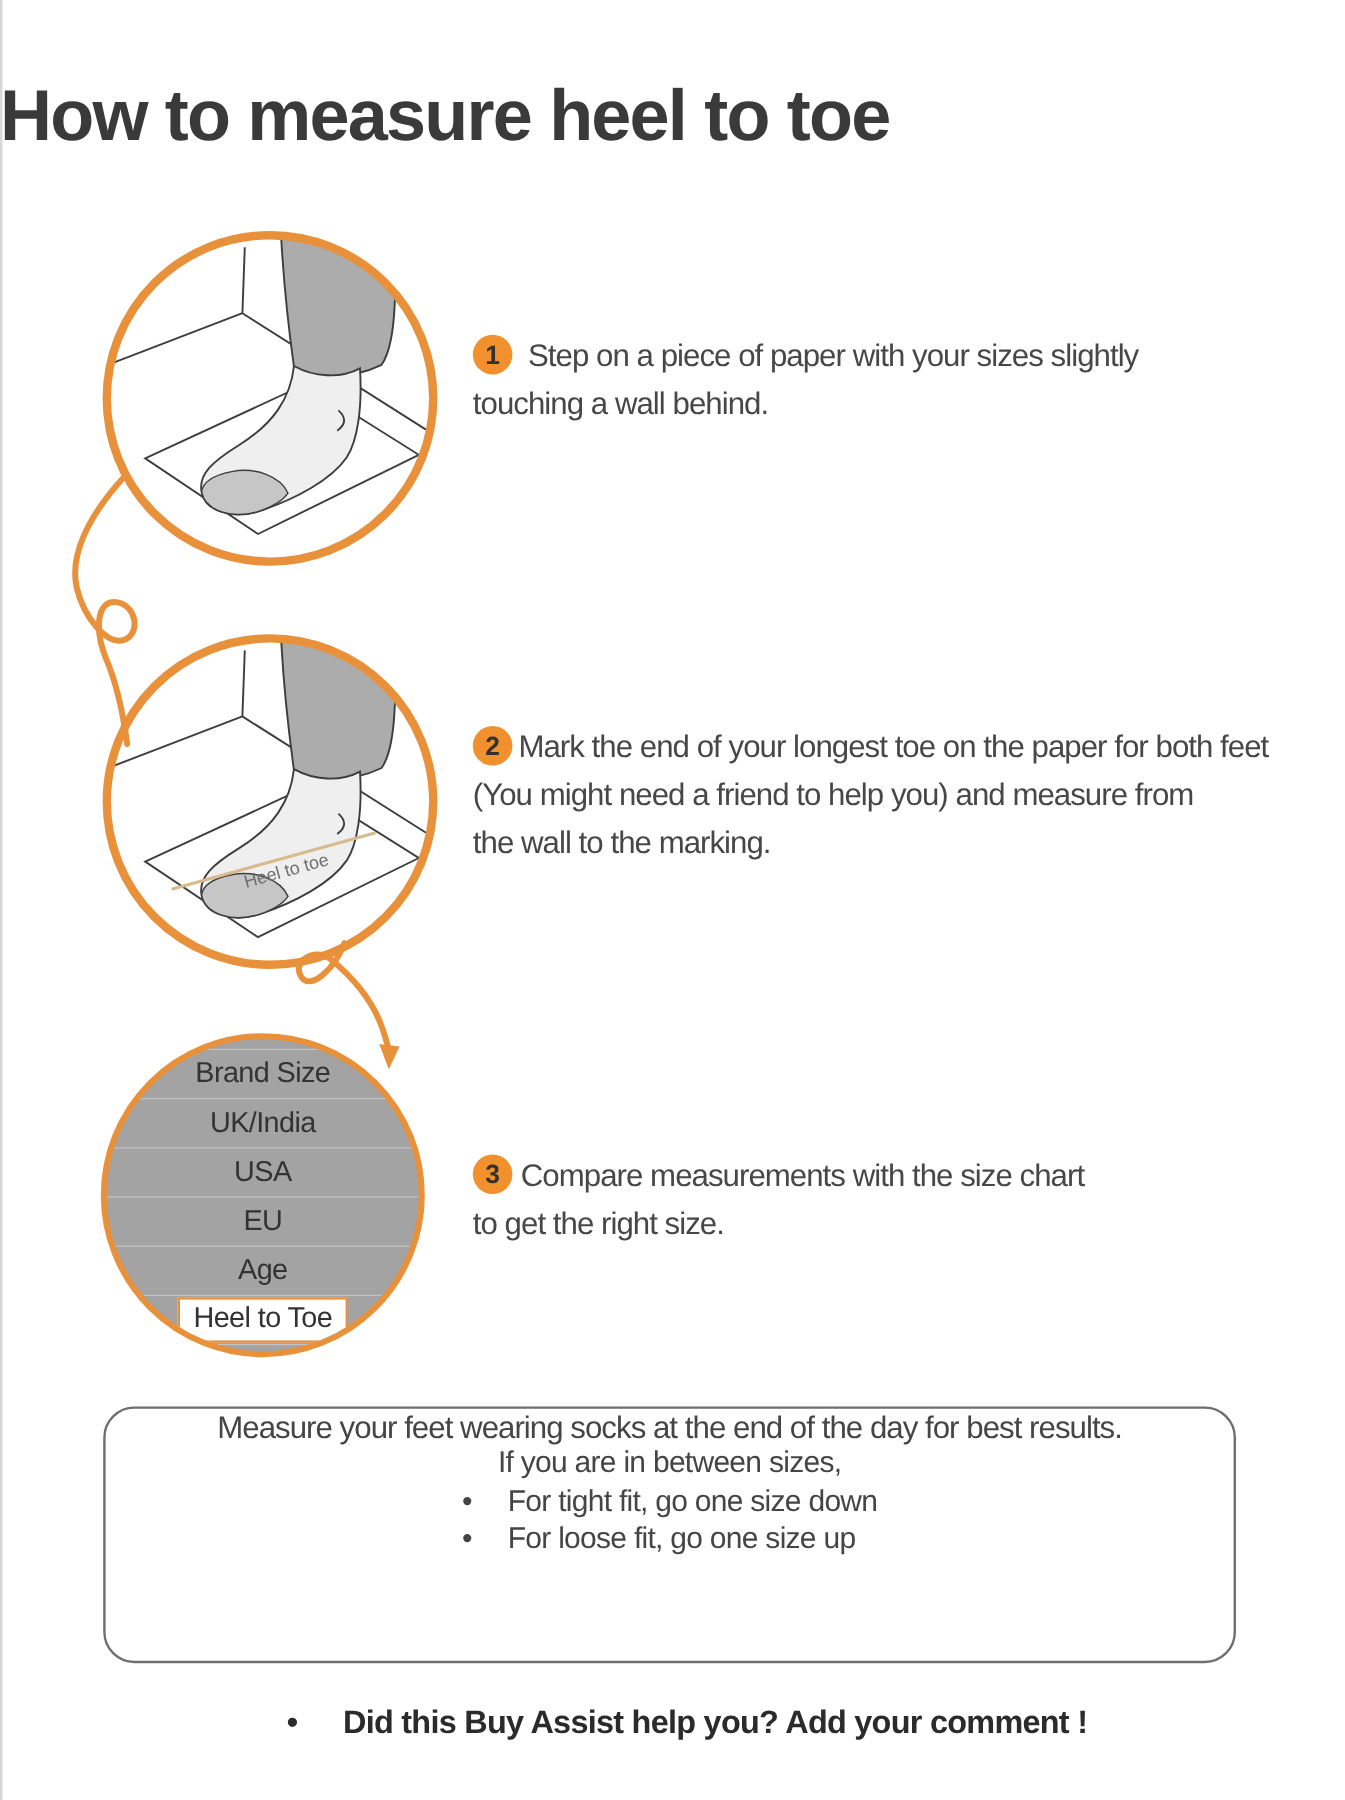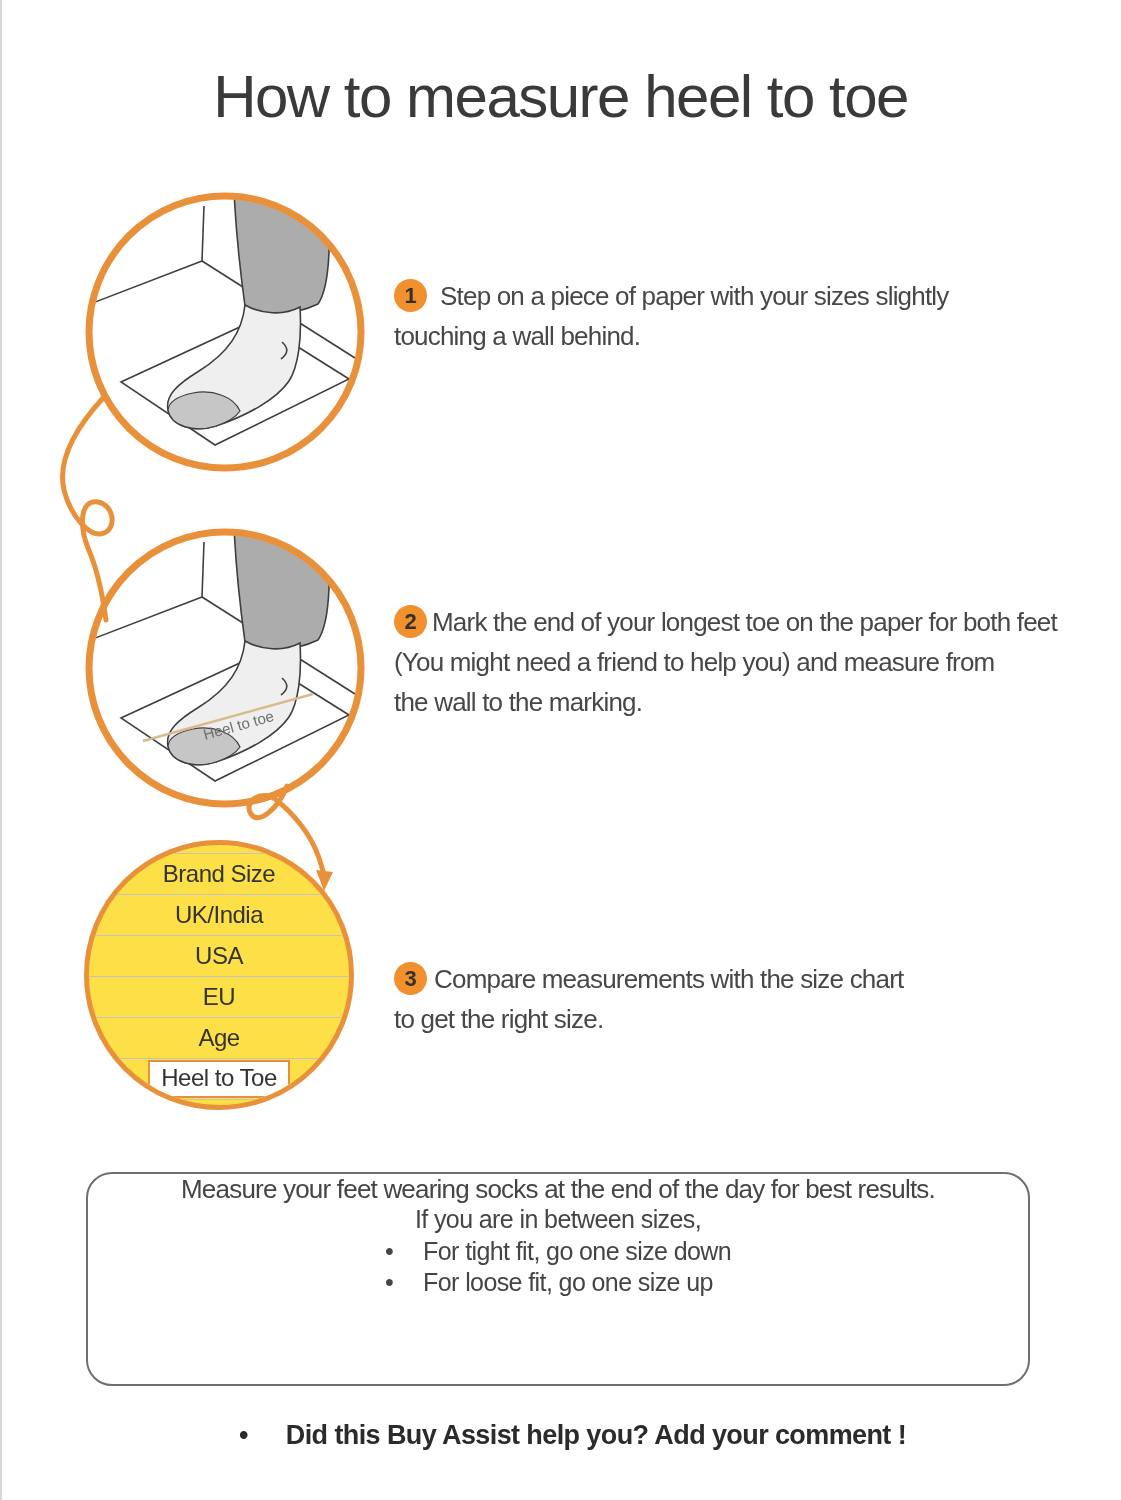--- a/index.html
+++ b/index.html
@@ -7,21 +7,21 @@
     position:relative; width:1121px; height:1500px; background:#ffffff;
     font-family:"Liberation Sans", sans-serif; overflow:hidden;
   }
   .left-edge {
     position:absolute; left:0; top:0; width:2px; height:100%; background:#d7d7d7;
   }
 
   
   .title {
     position:absolute; top:62px; left:0; width:100%; margin:0;
-    text-align:center; font-size:60px; font-weight:normal; color:#3a3a3a;
+    text-align:left; font-size:60px; font-weight:bold; color:#3a3a3a;
     letter-spacing:-1.5px;
   }
 
   
   .circle { position:absolute; }
   .c1 { left:85px; top:192px; }
   .c2 { left:85px; top:528px; }
   .connector { position:absolute; overflow:visible; }
   .k1 { left:50px;  top:392px; }
   .k2 { left:232px; top:774px; }
@@ -37,22 +37,22 @@
     display:flex; align-items:center; justify-content:center;
   }
   .step .line {
     font-size:26px; line-height:40px; color:#474747; letter-spacing:-0.8px;
     white-space:nowrap;
   }
   .step .line.first { padding-left:46px; }
 
   
   .size-circle {
-    position:absolute; left:84px; top:840px; width:260px; height:260px;
-    border:5px solid #E8913A; border-radius:50%; overflow:hidden; background:#fde047;
+    position:absolute; left:84px; top:861px; width:260px; height:260px;
+    border:5px solid #E8913A; border-radius:50%; overflow:hidden; background:#a3a3a3;
     box-sizing:content-box;
   }
   .size-rows { padding-top:8px; }
   .size-row {
     height:40px; display:flex; align-items:center; justify-content:center;
     font-size:24px; color:#333333; letter-spacing:-0.5px;
     border-top:1px solid #c3c3c3;
   }
   .size-row.last { border-bottom:1px solid #c3c3c3; }
   .heel-box { border:2px solid #E8913A; padding:2px 11px 4px; background:#fff; }

